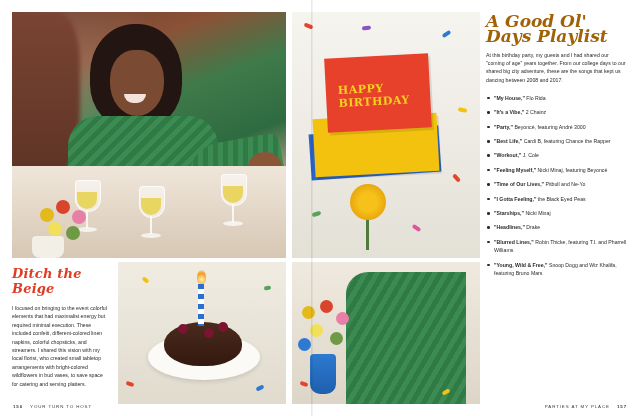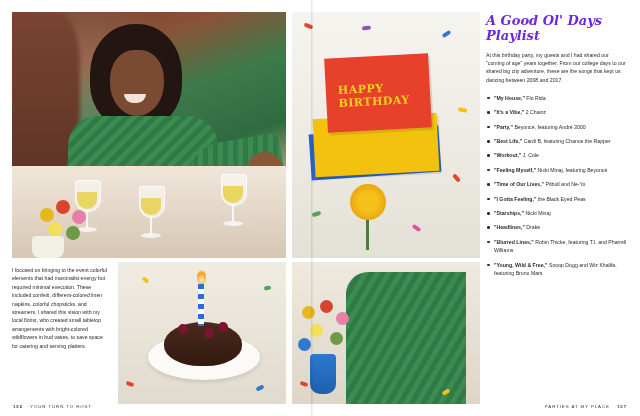--- a/index.html
+++ b/index.html
@@ -244,22 +244,22 @@
   
   .playlist {
     position: absolute;
     left: 486px; top: 14px;
     width: 142px;
   }
   .playlist-title {
     font-family: "DejaVu Serif", serif;
     font-style: italic;
     font-weight: bold;
-    color: #6d28d9;
-    font-size: 13px;
+    color: #a16207;
+    font-size: 17px;
     line-height: 14.5px;
     margin: 0 0 8px 0;
   }
   .playlist-intro {
     font-size: 5.2px;
     line-height: 8.2px;
     color: #2b2b2b;
     margin: 0 0 10px 0;
   }
   ul.songs {
@@ -339,20 +339,21 @@
       <div class="flowers">
         <div class="bloom" style="left:6px;  top:10px; background:#e4b91c;"></div>
         <div class="bloom" style="left:22px; top:2px;  background:#d9452c;"></div>
         <div class="bloom" style="left:38px; top:12px; background:#e87fa5;"></div>
         <div class="bloom" style="left:14px; top:24px; background:#f0e05a;"></div>
         <div class="bloom" style="left:32px; top:28px; background:#6f9a45;"></div>
       </div>
     </div>
 
     <div class="ditch">
+      <h2 class="ditch-title">Ditch the Beige</h2>
       <p class="ditch-body">I focused on bringing to the event colorful elements that had maximalist energy but required minimal execution. These included confetti, different-colored linen napkins, colorful chopsticks, and streamers. I shared this vision with my local florist, who created small tabletop arrangements with bright-colored wildflowers in bud vases, to save space for catering and serving platters.</p>
     </div>
 
     <div class="photo" id="photo-cake">
       <div class="plate"></div>
       <div class="cake"></div>
       <div class="berry" style="left:60px; top:62px;"></div>
       <div class="berry" style="left:86px; top:66px;"></div>
       <div class="berry" style="left:100px;top:60px;"></div>
       <div class="candle"></div>

